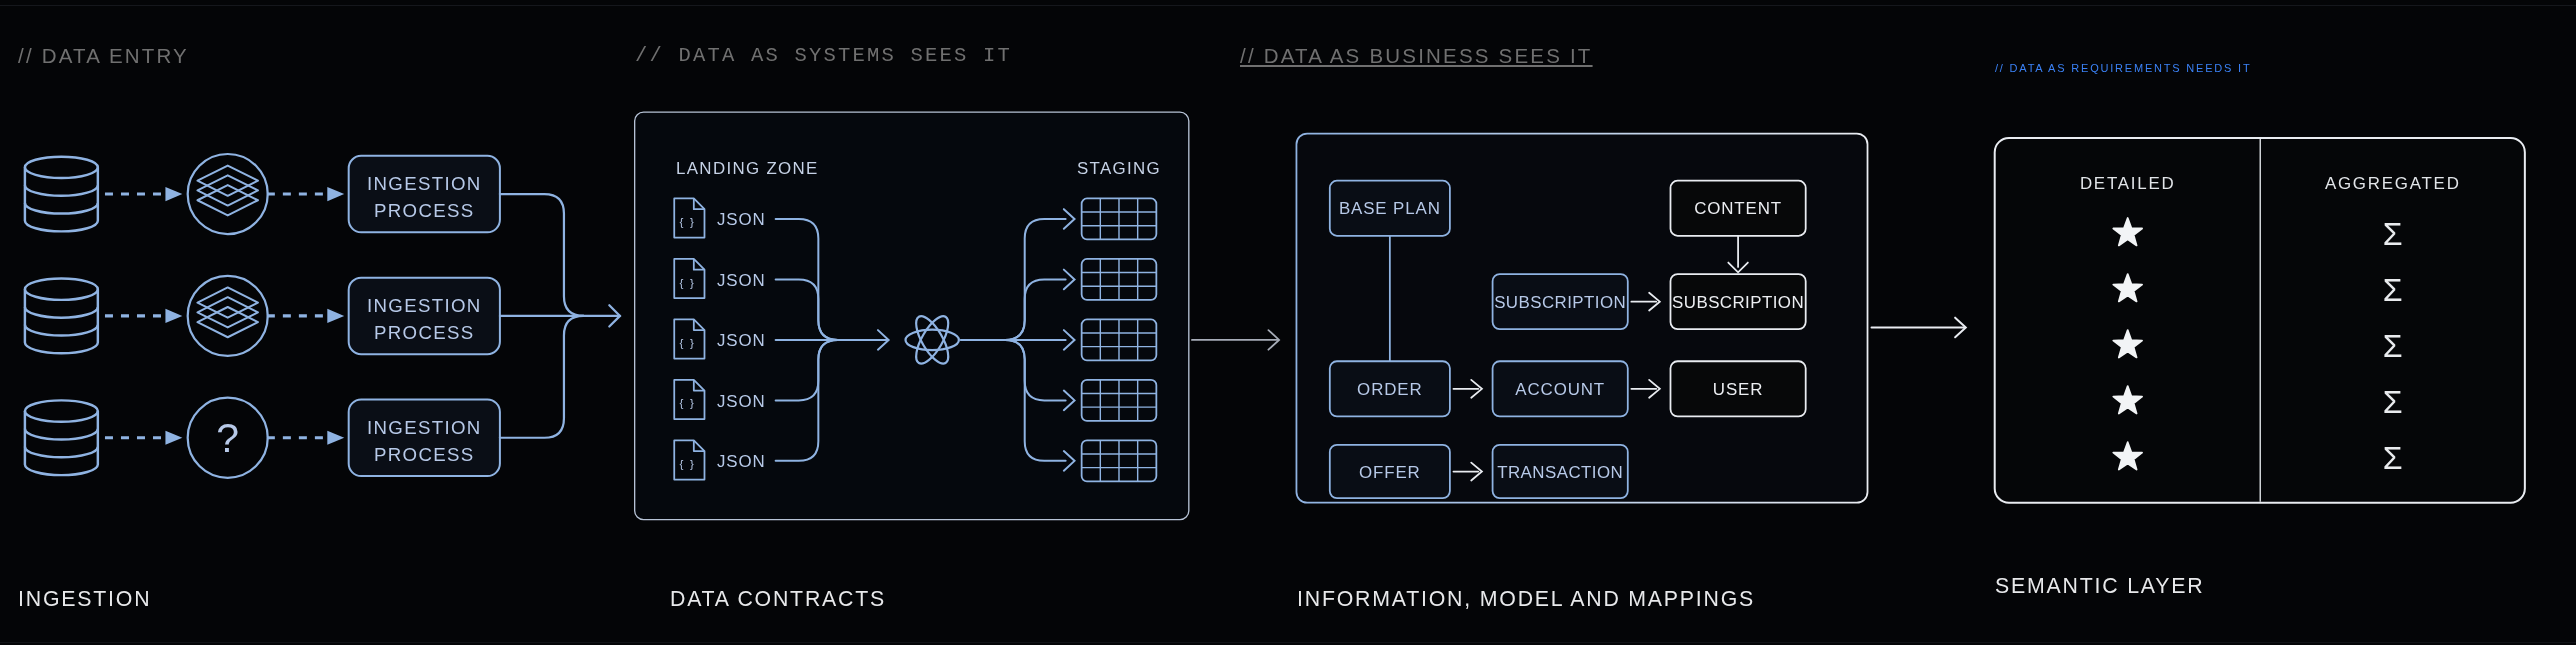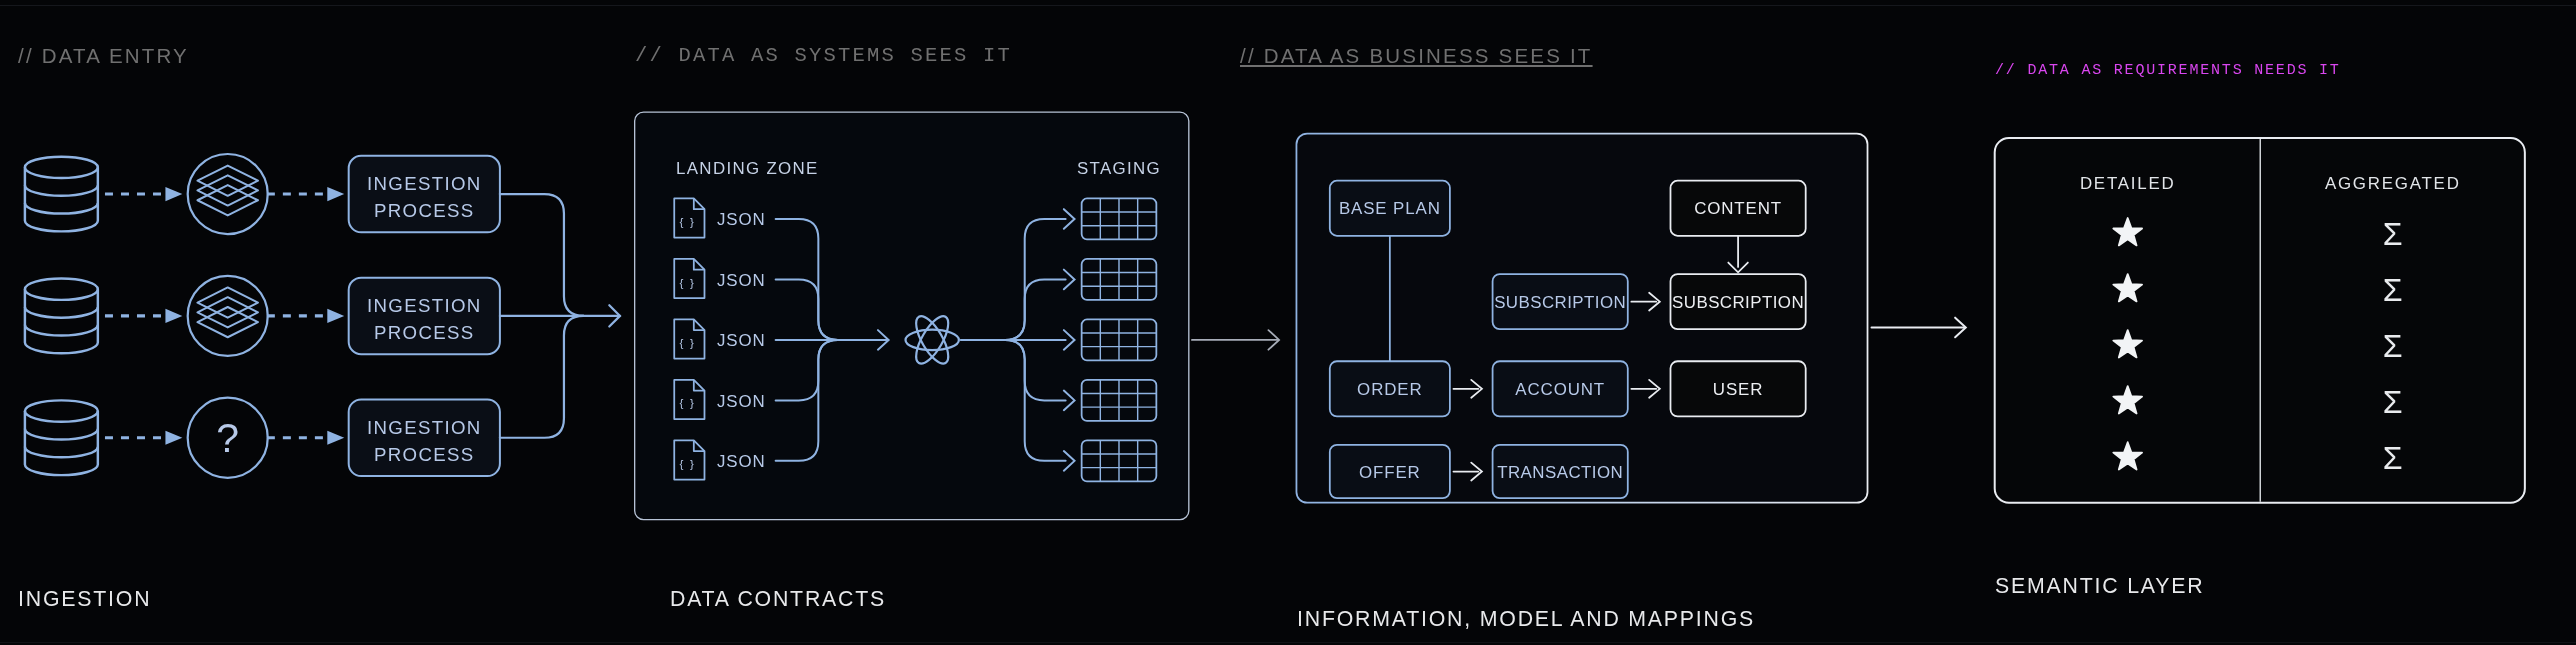--- a/index.html
+++ b/index.html
@@ -1,19 +1,19 @@
 <!DOCTYPE html>
 <html style="font-size:14.2px"><head>
 <meta charset="utf-8">
 <style>
   html,body{margin:0;padding:0;background:#040507;width:2576px;height:646px;overflow:hidden;}
   body{font-family:"Liberation Sans","DejaVu Sans",sans-serif;position:relative;}
   .abs{position:absolute;}
   .hdr{color:#707070;font-size:20.5px;letter-spacing:2.2px;white-space:nowrap;}
-  .hdr-small{color:#d946ef;font-size:15px;letter-spacing:1.8px;white-space:nowrap;font-family:Liberation Mono, monospace;}
+  .hdr-small{color:#3b82f6;font-size:11px;letter-spacing:1.8px;white-space:nowrap;}
   .ftr{color:#e8e9eb;font-size:21.3px;letter-spacing:1.8px;white-space:nowrap;}
   .edge-line{left:0;width:100%;height:0.9px;background:#15171c;}
   svg{position:absolute;left:0;top:0;}
   svg text{font-family:"Liberation Sans","DejaVu Sans",sans-serif;}
   .blue-stroke{stroke:#8fb3e2;fill:none;}
   .txt-blue{fill:#b7c9e8;}
   .txt-bluish{fill:#c6d2e6;}
   .txt-white{fill:#eceef2;}
 </style>
 </head>
@@ -22,21 +22,21 @@
 <div class="abs edge-line" style="top:5.3px;"></div>
 <div class="abs edge-line" style="top:642px;background:#101216;"></div>
 
 <div class="abs hdr" style="left:18px;top:44px;">// DATA ENTRY</div>
 <div class="abs hdr" style="left:635px;top:44px;font-family:Liberation Mono, monospace;">// DATA AS SYSTEMS SEES IT</div>
 <div class="abs hdr" style="left:1240px;top:44px;text-decoration:underline;">// DATA AS BUSINESS SEES IT</div>
 <div class="abs hdr-small" style="left:1995px;top:62px;">// DATA AS REQUIREMENTS NEEDS IT</div>
 
 <div class="abs ftr" style="left:18px;top:587px;">INGESTION</div>
 <div class="abs ftr" style="left:635px;top:587px;margin-left:35px;">DATA CONTRACTS</div>
-<div class="abs ftr" style="left:1297px;top:587px;margin-top:20px;">INFORMATION, MODEL AND MAPPINGS</div>
+<div class="abs ftr" style="left:1297px;top:587px;">INFORMATION, MODEL AND MAPPINGS</div>
 <div class="abs ftr" style="left:1995px;top:574px;">SEMANTIC LAYER</div>
 
 <svg width="2576" height="646" viewBox="0 0 2896 726">
   <defs>
     <linearGradient id="grad3" x1="0" y1="0" x2="1" y2="0">
       <stop offset="0" stop-color="#8fb3e2"></stop>
         <stop offset="1" stop-color="#e9ecf1"></stop>
     </linearGradient>
 
     <g id="cyl" class="blue-stroke" stroke-width="2.75">

